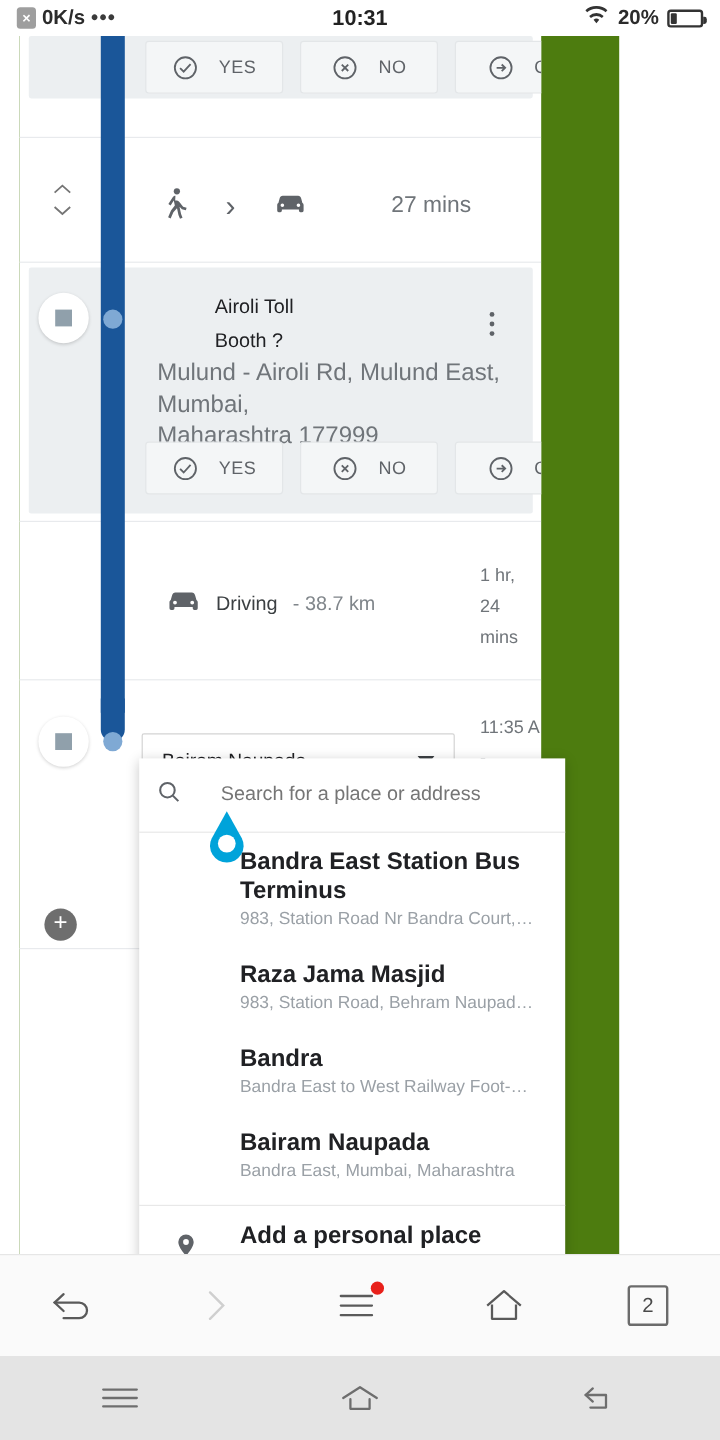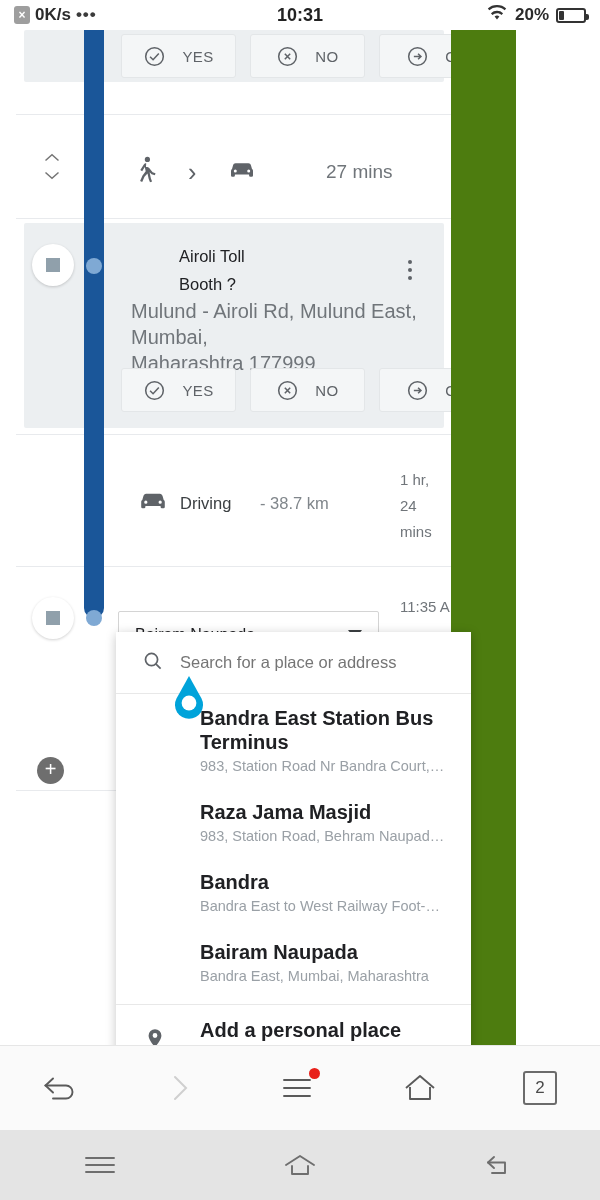--- a/index.html
+++ b/index.html
@@ -123,21 +123,21 @@
     color:#fff; font-size:20px; line-height:25px; text-align:center; font-weight:300;
   }
 
   
   .searchpanel {
     position:absolute; left:100px; top:632px; width:355px;
     background:#fff; box-shadow:0 2px 10px rgba(0,0,0,.22);
     z-index:30;
   }
   .search-head {
-    height:62px; display:flex; align-items:center; gap:16px; padding:0 26px;
+    height:62px; display:flex; align-items:center; gap:32px; padding:0 14px;
     border-bottom:1px solid #e8e8e8;
   }
   .search-input {
     border:none; outline:none; font-size:16.5px; color:#9aa0a6;
     font-family:"Liberation Sans", sans-serif; background:transparent; width:260px;
   }
   .sug {
     padding:12px 26px 10px 84px; border-bottom:0;
   }
   .sug-title { font-size:20px; font-weight:bold; color:#202124; line-height:24px; }
@@ -303,21 +303,21 @@
       </div>
       <div class="row" style="top:404px; height:1px; border-bottom:1px solid #e8eaed;"></div>
 
       <div class="mode-row" style="top:455px; height:36px;">
         <span style="position:absolute;left:122px;">
           <svg width="30" height="24" viewBox="0 0 28 22" fill="#5f6368">
               <path d="M5 6.5C5.4 5.1 6.3 4.2 7.6 4.2h12.8c1.3 0 2.2.9 2.6 2.3l1 3.6c.6.3 1 1 1 1.8v4.6a1.3 1.3 0 0 1-1.3 1.3h-1.3a1.3 1.3 0 0 1-1.3-1.3v-.9H6.9v.9a1.3 1.3 0 0 1-1.3 1.3H4.3A1.3 1.3 0 0 1 3 16.5v-4.6c0-.8.4-1.5 1-1.8l1-3.6zM7.3 13.6a1.5 1.5 0 1 0 0-3 1.5 1.5 0 0 0 0 3zm13.4 0a1.5 1.5 0 1 0 0-3 1.5 1.5 0 0 0 0 3z"></path>
             </svg>
         </span>
         <span class="mode-text" style="position:absolute;left:164px;">Driving</span>
-        <span class="mode-text" style="position:absolute;left:228px;color:#80868b;margin-left:16px;">- 38.7 km</span>
+        <span class="mode-text" style="position:absolute;left:228px;color:#80868b;">- 38.7 km</span>
       </div>
       <div class="dur" style="left:384px; top:437px;">
         <div>1 hr,</div>
         <div>24</div>
         <div>mins</div>
       </div>
       <div class="row" style="top:536px; height:1px; border-bottom:1px solid #e8eaed;"></div>
 
       <div class="marker-btn" style="left:16px; top:567px;">
           <span></span>

